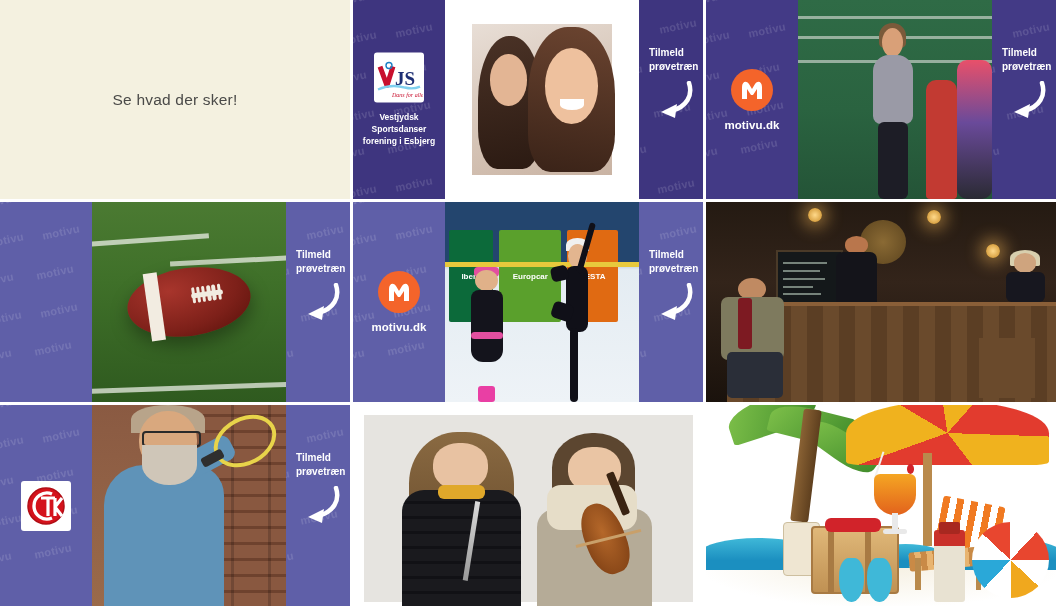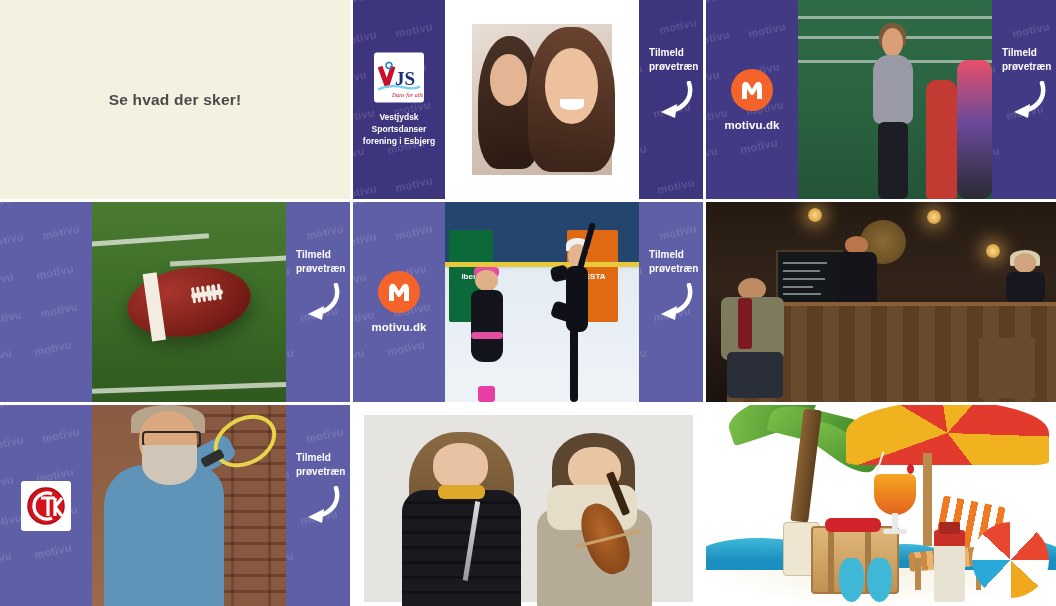--- a/index.html
+++ b/index.html
@@ -51,21 +51,21 @@
   .cta{position:absolute;left:10px;top:46px;z-index:2;}
   .cta-text{color:#ffffff;font-size:10px;font-weight:700;line-height:1.35;white-space:nowrap;}
   .cta-arrow{margin-top:8px;margin-left:6px;}
 
   
   .full{position:absolute;inset:0;}
 
   
   .hero{position:absolute;inset:0;background:#f4f1e0;display:flex;
         align-items:center;justify-content:center;}
-  .hero-text{color:#4a4a48;font-size:15.5px;font-weight:700;letter-spacing:.2px;}
+  .hero-text{color:#4a4a48;font-size:15.5px;font-weight:400;letter-spacing:.2px;}
 
   
   .scene{position:absolute;inset:0;}
 
   
   .sc-selfie{background:#ffffff;}
   .selfie-inner{position:absolute;left:14%;top:12%;width:72%;height:76%;
     background:linear-gradient(160deg,#e8ded6 0%,#d9c9bc 45%,#c9b3a3 100%);}
   .face{position:absolute;border-radius:50%;}
   .hairA{position:absolute;left:4%;top:8%;width:46%;height:88%;
@@ -456,20 +456,23 @@
           <div class="brand-name">motivu.dk</div>
         </div>
       </div>
 
       <div class="photo">
         <div class="scene sc-ice">
           <div class="rinkboard"></div>
           <div class="ad ad-green">
               <span>lberg</span>
             </div>
+          <div class="ad ad-europ">
+              <span>Europcar</span>
+            </div>
           <div class="ad ad-org">
               <span>VESTA</span>
             </div>
           <div class="kickline"></div>
           <div class="skaterA">
             <div class="sA-band"></div>
               <div class="sA-head"></div>
             <div class="sA-body">
                 <div class="sA-skirt"></div>
               </div>

